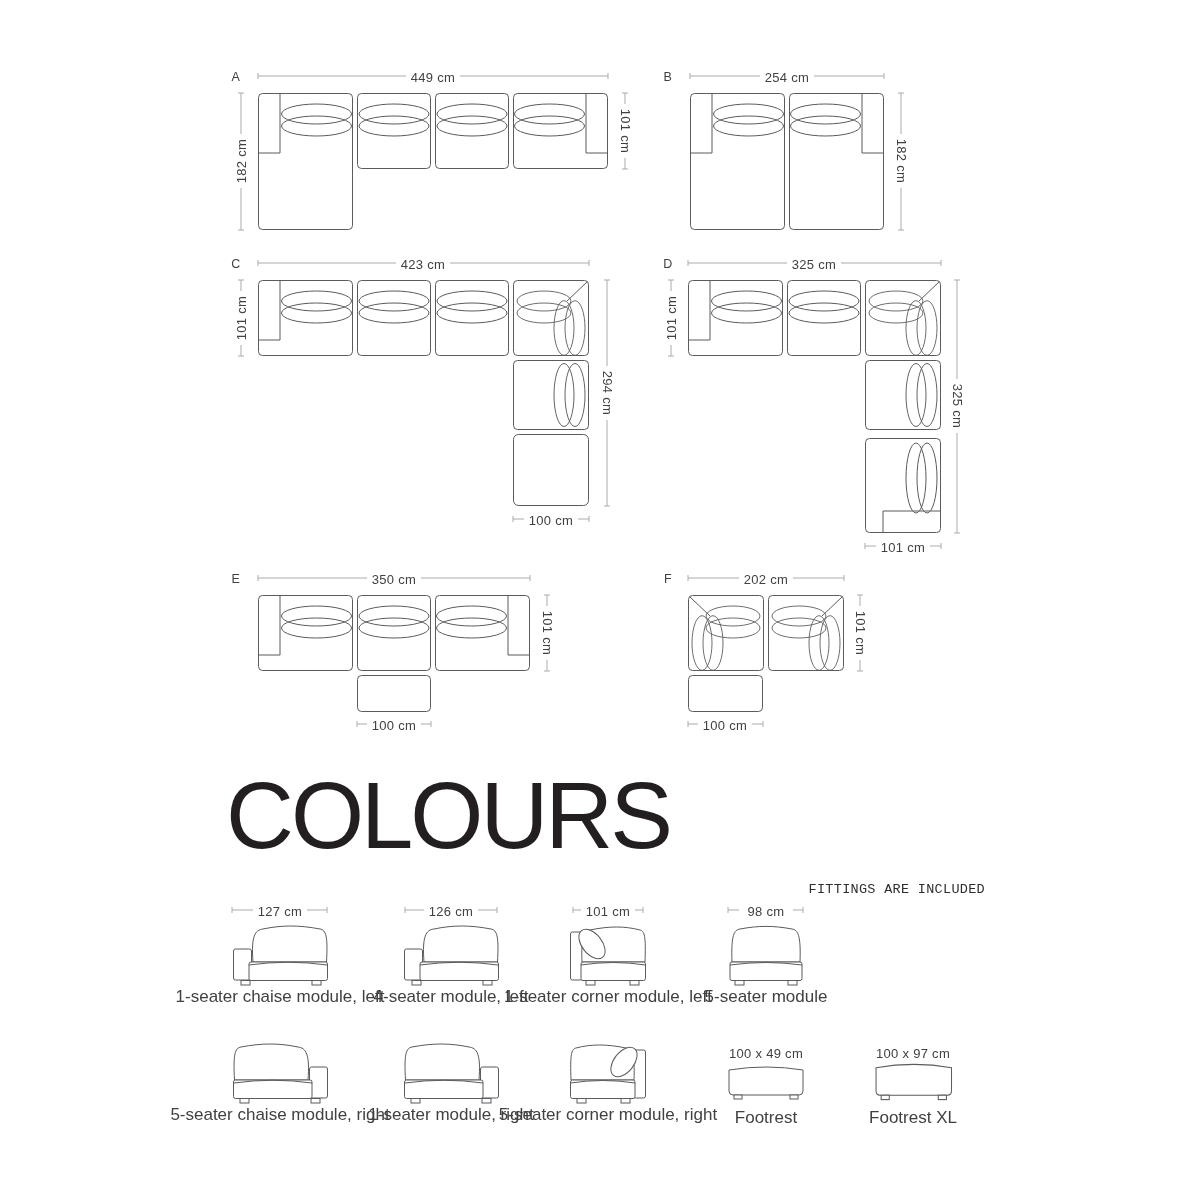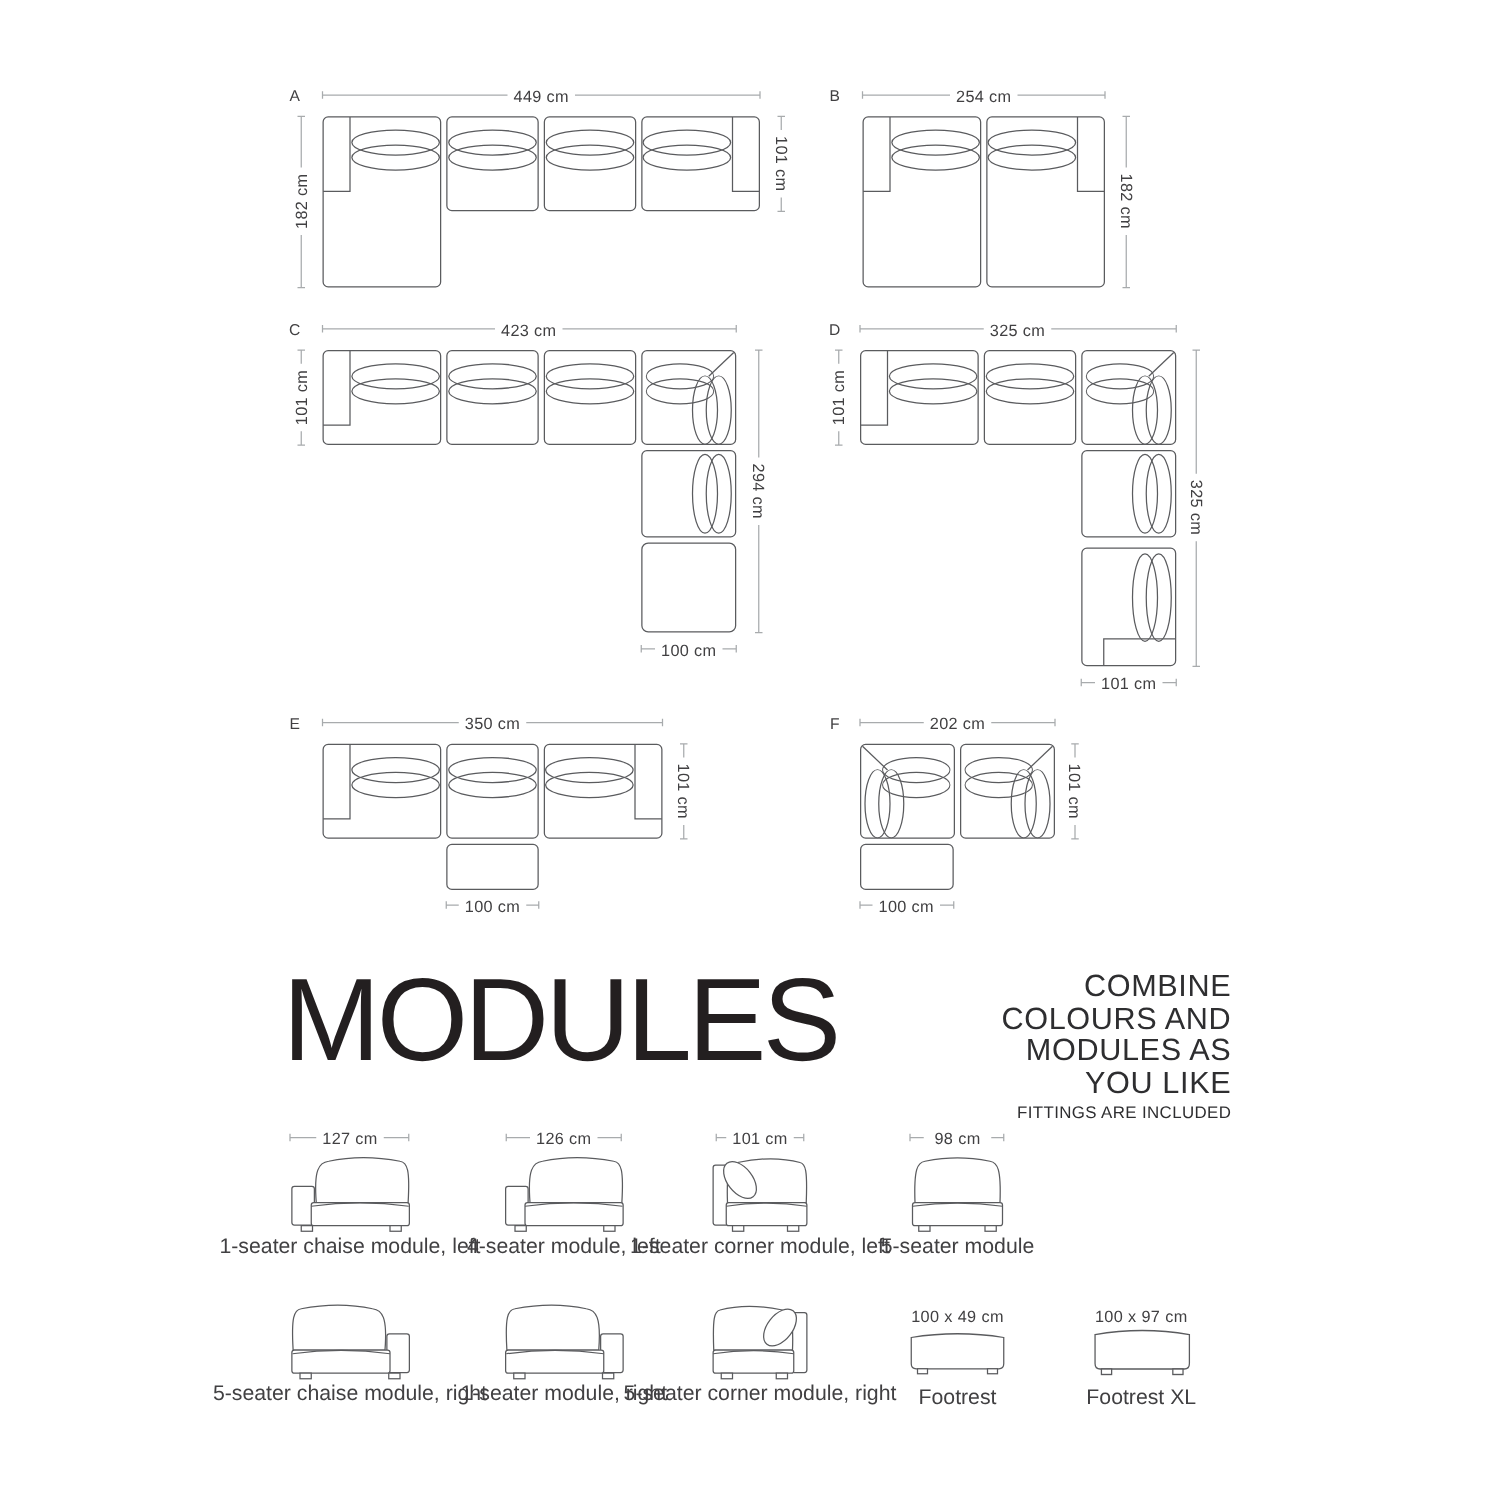--- a/index.html
+++ b/index.html
@@ -10,21 +10,21 @@
   svg text.cfg-letter{font-size:12.5px;letter-spacing:.5px;}
   .ln{fill:#fff;stroke:#5a5b5e;stroke-width:1;}
   .lnn{fill:none;stroke:#5a5b5e;stroke-width:1;}
   .dl{fill:none;stroke:#a8abad;stroke-width:1;}
   .gap{fill:#fff;stroke:none;}
   .title{position:absolute;left:226px;top:769px;font-size:94px;font-weight:300;
          letter-spacing:-3px;color:#231f20;line-height:1;}
   .tagline{position:absolute;right:215px;top:777px;text-align:right;color:#2e2e30;
            font-size:24.5px;line-height:25.5px;letter-spacing:.5px;font-weight:300;}
   .tagnote{position:absolute;right:215px;top:882px;text-align:right;color:#2e2e30;
-           font-size:13.5px;letter-spacing:.3px;}
+           font-size:13.5px;letter-spacing:.3px;font-family:Liberation Mono, monospace;}
   .cap{position:absolute;width:220px;text-align:center;color:#414042;font-size:17px;line-height:1.18;}
 </style>
 </head>
 <body>
 
 <div id="canvas">
 
 <svg width="1200" height="1200" viewBox="0 0 1200 1200">
   <defs>
     <g id="d-tcush" class="lnn">
@@ -296,27 +296,21 @@
     <g class="dim">
       <path class="dl" d="M875,1052 H952 M875,1049 v6 M952,1049 v6"></path>
       <rect class="gap" x="873" y="1044.5" width="80" height="15"></rect>
       <text x="913" y="1053">100 x 97 cm</text>
     </g>
     <use href="#d-fv-foot" transform="translate(874,1060) scale(1.02,1.1)"></use>
   </g>
 </svg>
 
 
-<div class="title">MODULES</div>
-<div class="tagline">
-  <div>COMBINE</div>
-  <div>COLOURS AND</div>
-  <div>MODULES AS</div>
-  <div>YOU LIKE</div>
-</div>
+<div class="title">COLOURS</div>
 <div class="tagnote">FITTINGS ARE INCLUDED</div>
 
 
 <div class="cap" style="left:170px;top:987px">1-seater chaise module, left</div>
 <div class="cap" style="left:341px;top:987px">4-seater module, left</div>
 <div class="cap" style="left:498px;top:987px">1-seater corner module, left</div>
 <div class="cap" style="left:656px;top:987px">5-seater module</div>
 <div class="cap" style="left:170px;top:1105px">5-seater chaise module, right</div>
 <div class="cap" style="left:341px;top:1105px">1-seater module, right</div>
 <div class="cap" style="left:498px;top:1105px">5-seater corner module, right</div>

